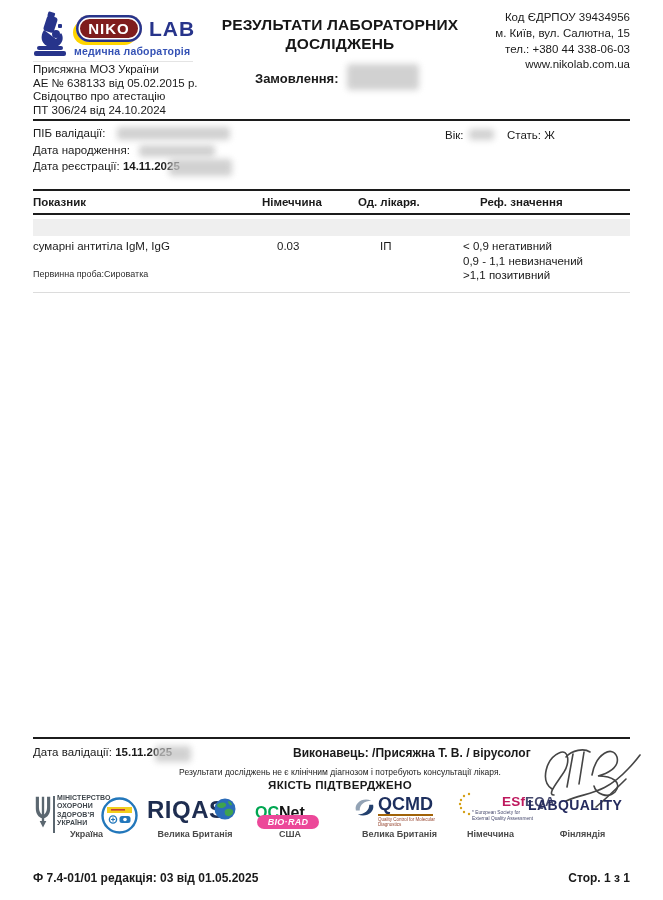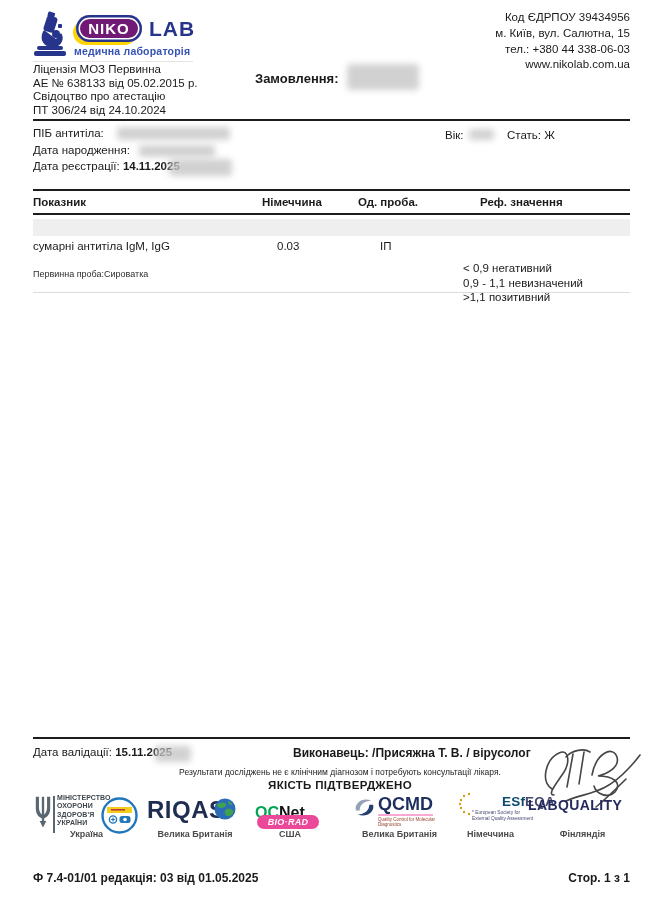--- a/index.html
+++ b/index.html
@@ -4,21 +4,21 @@
 <style>
   html,body{margin:0;padding:0;background:#fff;}
   .page{position:relative;width:663px;height:900px;background:#fff;overflow:hidden;
         font-family:"Liberation Sans",sans-serif;color:#1a1a1a;}
   .abs{position:absolute;}
   .blob{position:absolute;background:#c6c6c6;border-radius:3px;filter:blur(3px);opacity:.8;}
   .hr-dark{position:absolute;background:#1c1c1c;height:2px;}
   .hr-light{position:absolute;background:#dcdcdc;height:1px;}
 
   
-  .niko-pill{position:absolute;left:76px;top:15px;width:66px;height:27px;background:#701a75;
+  .niko-pill{position:absolute;left:76px;top:15px;width:66px;height:27px;background:#7f1d1d;
              border-radius:14px;display:flex;align-items:center;justify-content:center;
              box-shadow:-4px 4px 0 -1px #ffd500, inset 0 0 0 2.5px #27348B, inset 0 0 0 4px #fff;}
   .niko-pill span{color:#fff;font-weight:800;font-size:15px;letter-spacing:1px;}
   .lab-word{position:absolute;left:149px;top:17px;font-size:21px;font-weight:800;color:#27348B;letter-spacing:1px;}
   .tagline{position:absolute;left:74px;top:45px;font-size:10.5px;font-weight:600;color:#3552b5;letter-spacing:.2px;}
   .license{position:absolute;left:33px;top:63px;font-size:11.5px;font-weight:500;line-height:13.5px;}
   .doc-title{position:absolute;left:185px;top:15px;width:310px;text-align:center;
              font-size:15.5px;font-weight:800;line-height:19px;letter-spacing:.2px;color:#161616;}
   .order-label{position:absolute;left:255px;top:71px;font-size:13px;font-weight:600;}
   .company{position:absolute;left:400px;top:10px;width:230px;text-align:right;
@@ -42,24 +42,24 @@
   .ministry-text{position:absolute;left:57px;top:794px;font-size:7.6px;font-weight:700;
                  line-height:8.4px;color:#3f464c;transform:scaleX(.92);transform-origin:left top;letter-spacing:.1px;}
   .country{position:absolute;top:829px;font-size:9px;font-weight:600;color:#4a4a4a;text-align:center;}
   .riqas{position:absolute;left:147px;top:796px;font-size:24px;font-weight:700;color:#1e2d50;letter-spacing:.5px;}
   .qcnet{position:absolute;left:255px;top:804px;font-size:16px;font-weight:800;}
   .qcnet .qc{color:#00a651;}
   .qcnet .net{color:#141414;font-weight:600;}
   .biorad{position:absolute;left:257px;top:815px;width:62px;height:14px;background:#ec4899;border-radius:8px;
           display:flex;align-items:center;justify-content:center;color:#fff;font-size:9px;font-weight:700;font-style:italic;letter-spacing:.3px;}
   .qcmd{position:absolute;left:378px;top:794px;font-size:18px;font-weight:700;color:#1d2f5e;
-        border-bottom:2px solid #f9a8d4;line-height:20px;}
+        border-bottom:2px solid #a16207;line-height:20px;}
   .qcmd-sub{position:absolute;left:378px;top:817px;font-size:4.5px;color:#96452f;width:66px;}
   .esfeqa{position:absolute;left:472px;top:794px;font-size:13.5px;font-weight:800;letter-spacing:.2px;}
-  .esfeqa .p1{color:#0c4a6e;padding-left:30px;}
+  .esfeqa .p1{color:#be185d;padding-left:30px;}
   .esfeqa .p2{color:#474a6e;}
   .esfeqa-sub{position:absolute;left:472px;top:810px;font-size:4.8px;color:#474a6e;line-height:5.6px;}
   .labquality{position:absolute;left:528px;top:797px;font-size:14px;font-weight:800;color:#252b5e;letter-spacing:.4px;}
   .bottom-ref{position:absolute;top:871px;font-size:12px;font-weight:600;}
 </style>
 </head>
 <body>
 
 <div class="page">
 
@@ -75,70 +75,74 @@
     </g>
   </svg>
   <div class="niko-pill">
     <span>NIKO</span>
   </div>
   <div class="lab-word">LAB</div>
   <div class="tagline">медична лабораторія</div>
   <div class="hr-light" style="left:33px;top:61px;width:160px;background:#e4e4e4;"></div>
 
   <div class="license">
-    <div>Ліцензія МОЗ Первинна</div>
+    <div>Присяжна МОЗ України</div>
     <div>АЕ № 638133 від 05.02.2015 р.</div>
     <div>Свідоцтво про атестацію</div>
     <div>ПТ 306/24 від 24.10.2024</div>
   </div>
 
+  <div class="doc-title">
+    <div>РЕЗУЛЬТАТИ ЛАБОРАТОРНИХ</div>
+    <div>ДОСЛІДЖЕНЬ</div>
+  </div>
 
   <div class="order-label">Замовлення:</div>
   <div class="blob" style="left:347px;top:64px;width:72px;height:26px;"></div>
 
   <div class="company">
     <div>Код ЄДРПОУ 39434956</div>
     <div>м. Київ, вул. Салютна, 15</div>
     <div>тел.: +380 44 338-06-03</div>
     <div>www.nikolab.com.ua</div>
   </div>
 
   <div class="hr-dark" style="left:33px;top:119px;width:597px;"></div>
 
-  <div class="abs plabel" style="left:33px;top:127px;">ПІБ антитіла:</div>
+  <div class="abs plabel" style="left:33px;top:127px;">ПІБ валідації:</div>
   <div class="blob" style="left:117px;top:127px;width:113px;height:13px;"></div>
   <div class="abs plabel" style="left:445px;top:129px;">Вік:</div>
   <div class="blob" style="left:469px;top:129px;width:25px;height:11px;"></div>
   <div class="abs plabel" style="left:507px;top:129px;">Стать: Ж</div>
 
   <div class="abs plabel" style="left:33px;top:144px;">Дата народження:</div>
   <div class="blob" style="left:139px;top:145px;width:76px;height:12px;"></div>
 
   <div class="abs plabel" style="left:33px;top:160px;">
     <span>Дата реєстрації:</span>
     <span class="pdate">14.11.2025</span>
   </div>
   <div class="blob" style="left:169px;top:159px;width:63px;height:17px;"></div>
 
   <div class="hr-dark" style="left:33px;top:189px;width:597px;"></div>
   <div class="th" style="left:33px;">Показник</div>
   <div class="th" style="left:262px;">Німеччина</div>
-  <div class="th" style="left:358px;">Од. проба.</div>
+  <div class="th" style="left:358px;">Од. лікаря.</div>
   <div class="th" style="left:480px;">Реф. значення</div>
   <div class="hr-dark" style="left:33px;top:213px;width:597px;"></div>
 
   <div class="band"></div>
 
   <div class="abs cell" style="left:33px;top:239px;width:225px;">
     <div>сумарні антитіла IgM, IgG</div>
   </div>
   <div class="sample">Первинна проба:Сироватка</div>
   <div class="abs cell" style="left:277px;top:239px;">0.03</div>
   <div class="abs cell" style="left:380px;top:239px;">ІП</div>
-  <div class="abs cell" style="left:463px;top:239px;width:170px;margin-top:22px;">
+  <div class="abs cell" style="left:463px;top:239px;width:170px;">
     <div>&lt; 0,9 негативний</div>
     <div>0,9 - 1,1 невизначений</div>
     <div>&gt;1,1 позитивний</div>
   </div>
   <div class="hr-light" style="left:33px;top:292px;width:597px;"></div>
 
   <div class="hr-dark" style="left:33px;top:737px;width:597px;"></div>
 
   <div class="abs plabel" style="left:33px;top:746px;">
     <span>Дата валідації:</span>

